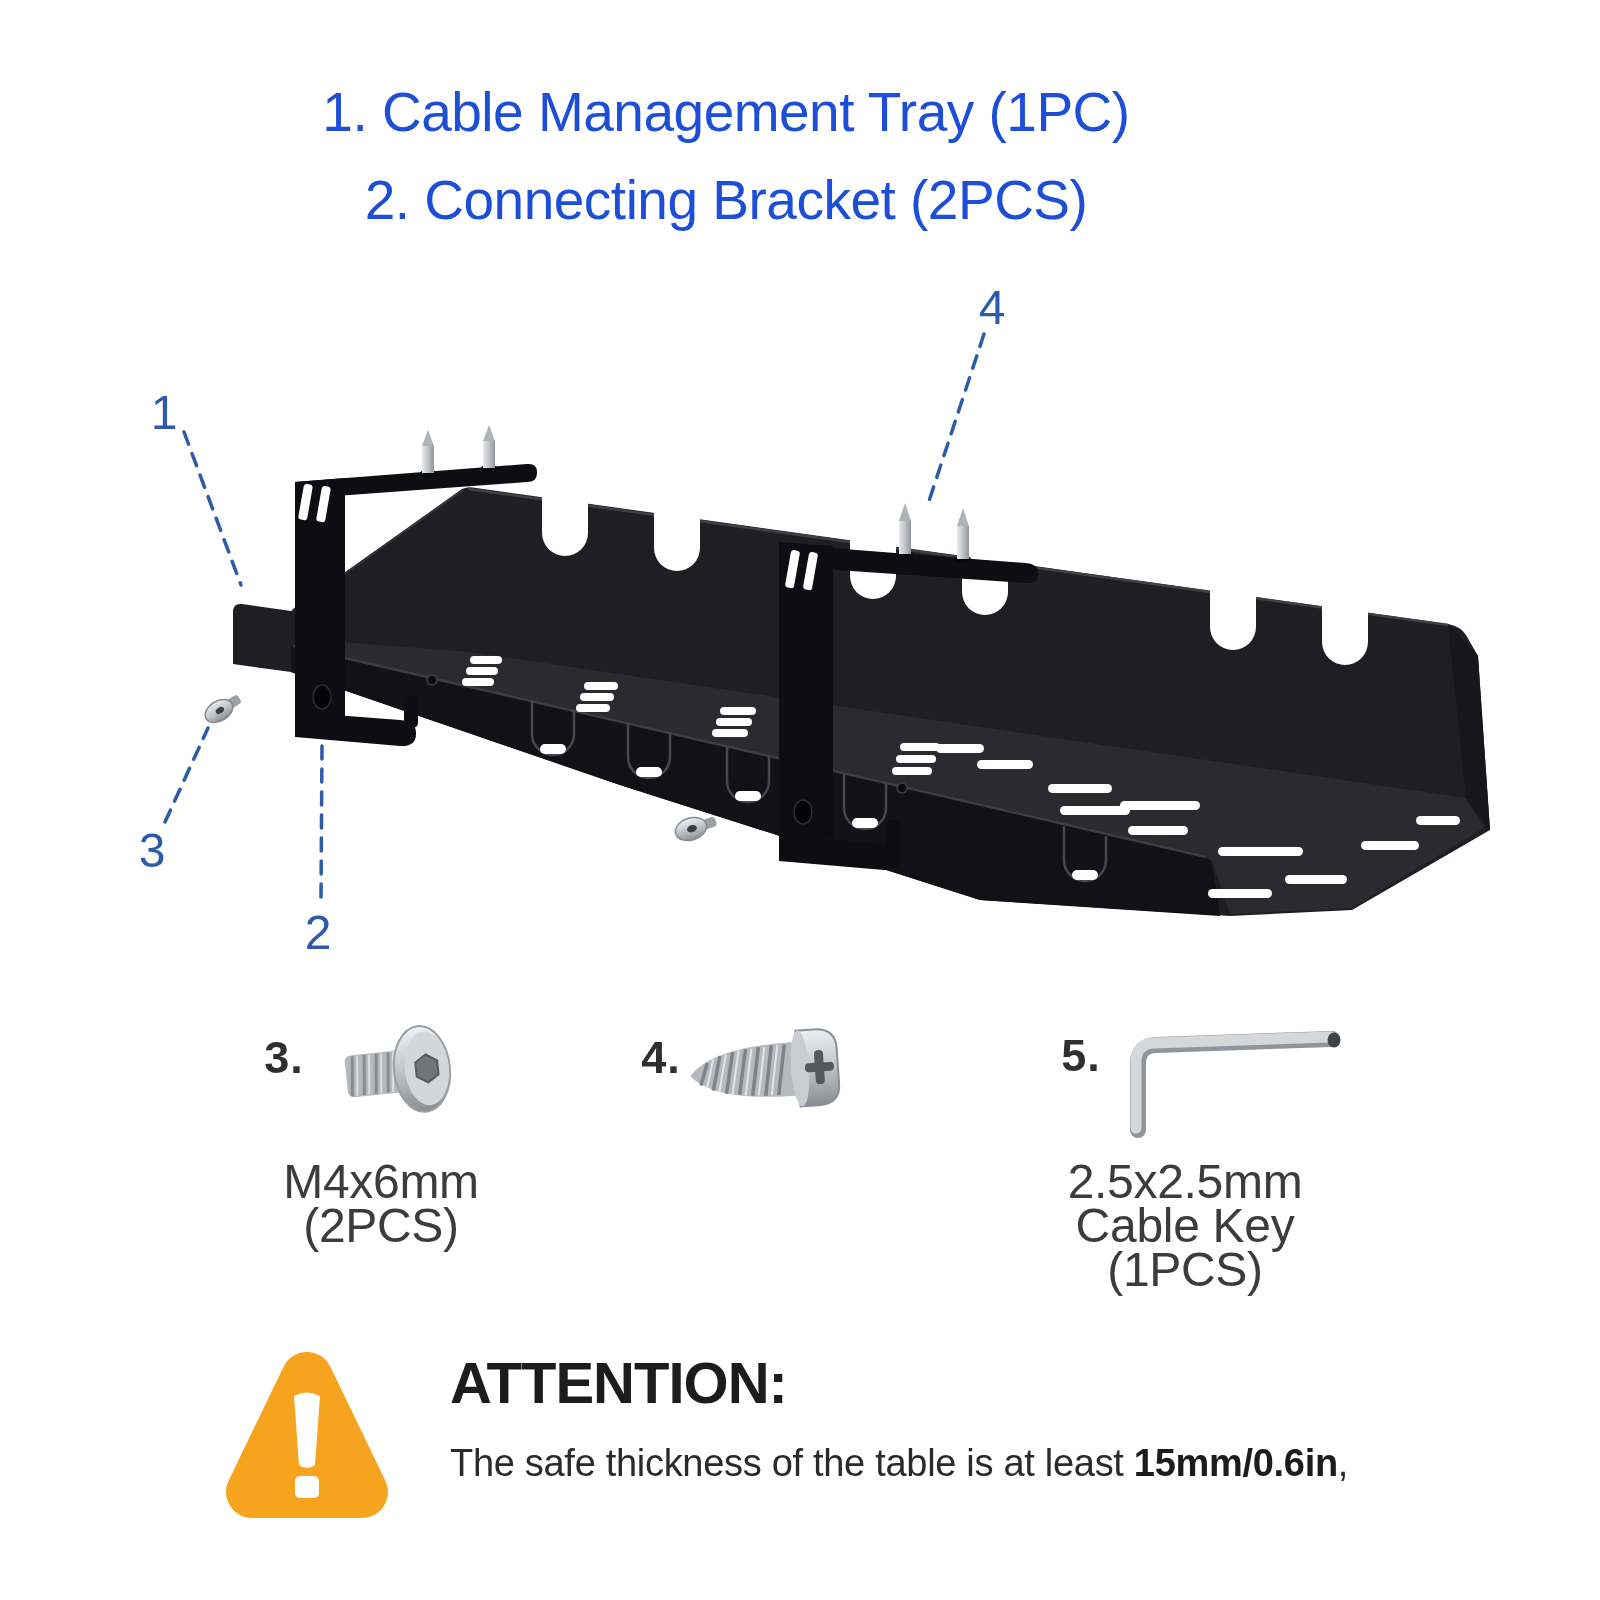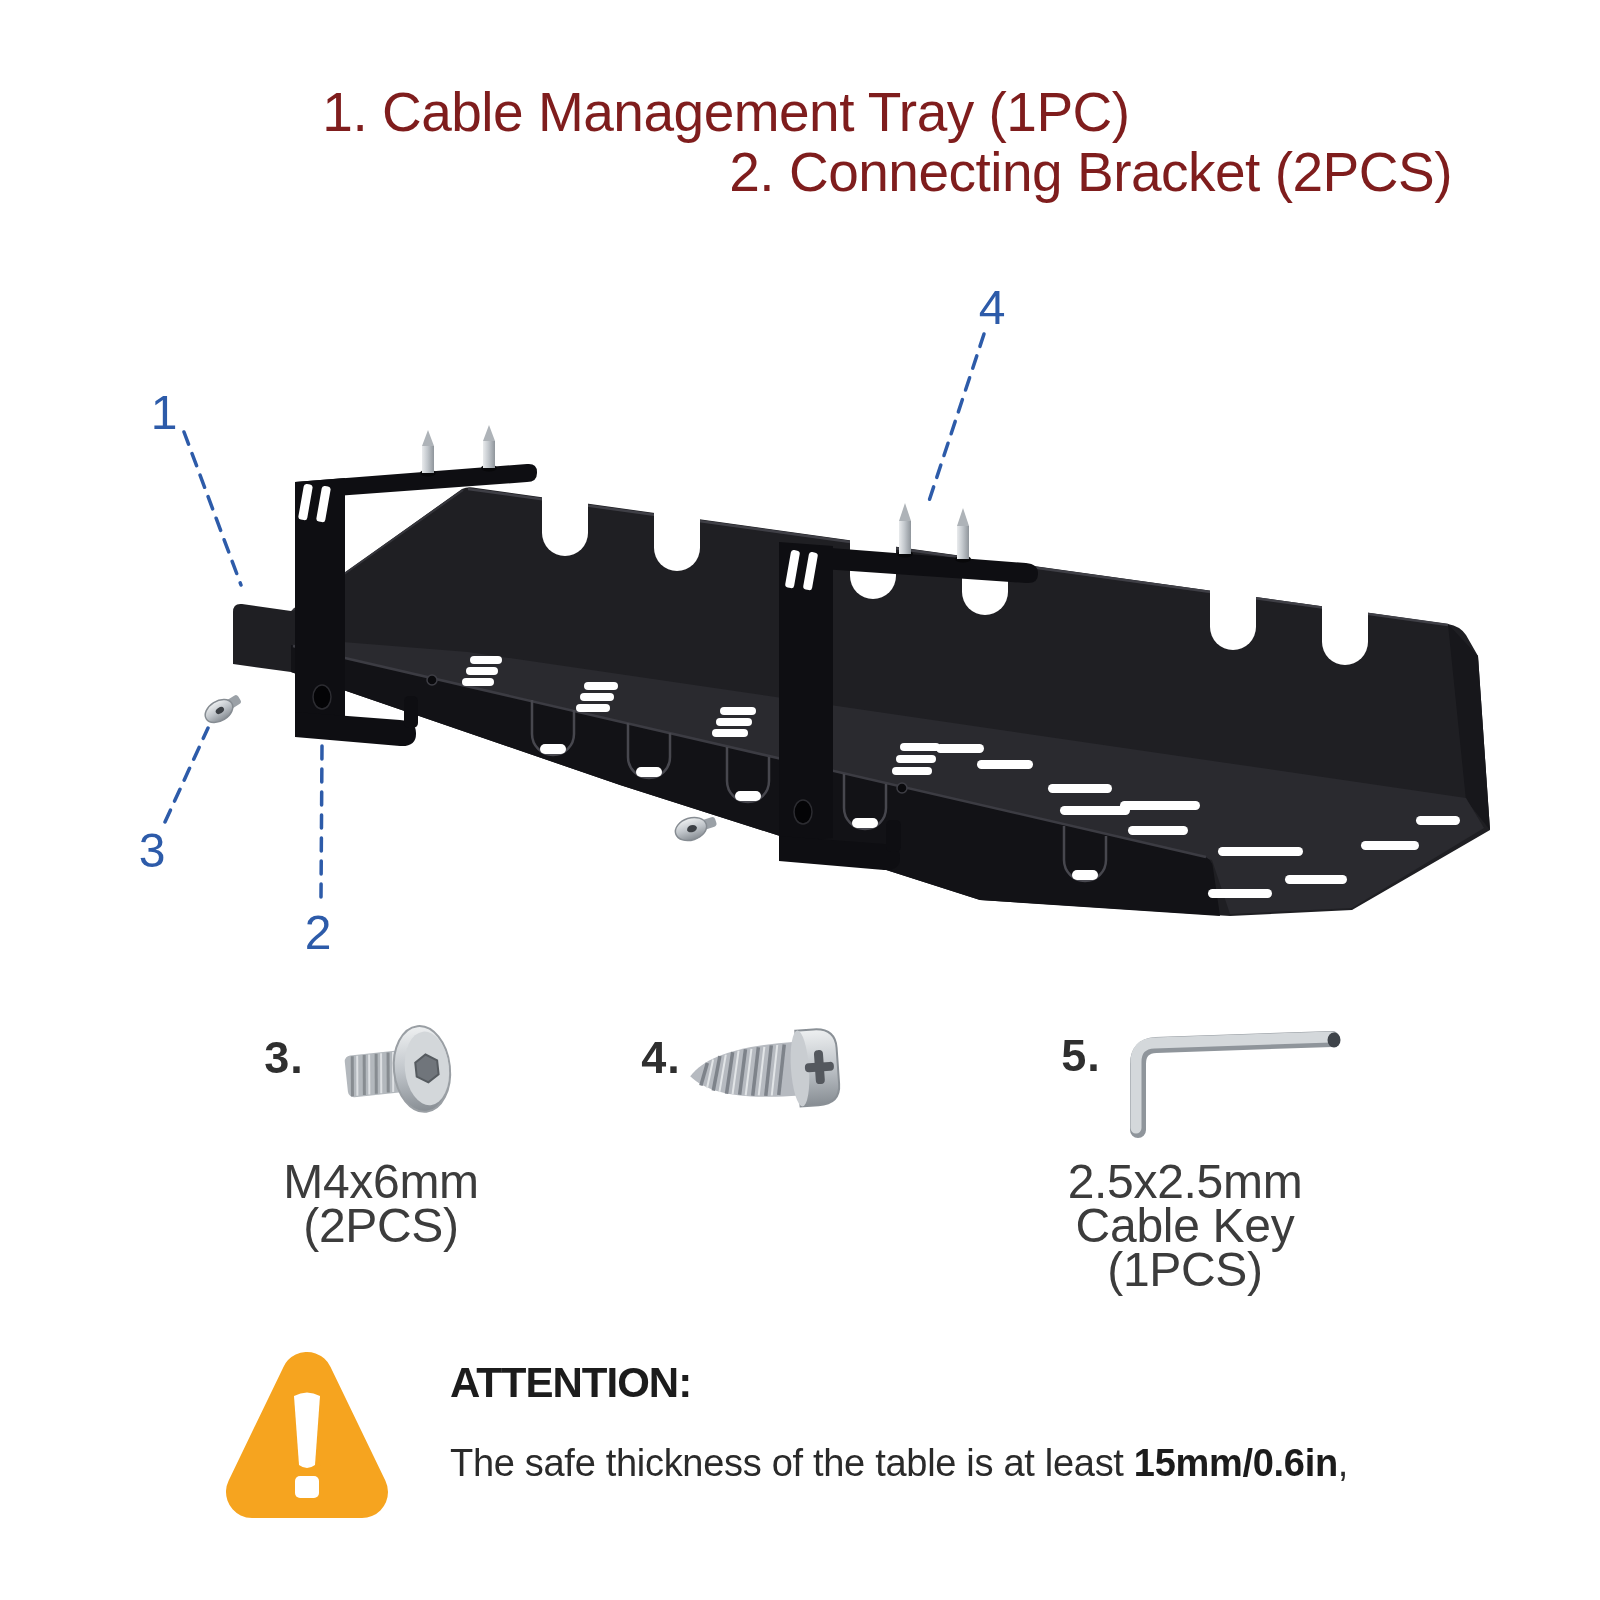--- a/index.html
+++ b/index.html
@@ -5,27 +5,27 @@
   html,body{margin:0;padding:0;background:#ffffff;}
   .page{
     position:relative;
     width:1600px;height:1600px;
     background:#ffffff;
     font-family:"Liberation Sans", sans-serif;
     overflow:hidden;
   }
   .title-block{
     position:absolute;left:0;top:82px;width:1452px;
-    text-align:center;color:#7f1d1d;
+    text-align:center;color:#1d4ed8;
   }
   .title-line{
     font-size:55px;line-height:60px;font-weight:400;
     letter-spacing:-0.5px;
   }
-  .title-line + .title-line{text-align:right;}
+  .title-line + .title-line{margin-top:28px;}
   .diagram-svg{position:absolute;left:0;top:0;}
   .callout{
     position:absolute;
     font-size:48px;line-height:48px;font-weight:400;
     color:#2d5ba9;
     transform:translate(-50%,-50%);
   }
   .part-number{
     position:absolute;
     font-size:45px;font-weight:700;color:#2f2f2f;
@@ -37,21 +37,21 @@
     transform:translateX(-50%);
     text-align:center;
     font-size:48px;line-height:44px;
     color:#3c3c3c;letter-spacing:-0.3px;
     white-space:nowrap;
   }
   .attention{
     position:absolute;left:450px;top:1352px;width:1000px;
   }
   .attention-heading{
-    font-size:42px;font-weight:700;color:#1c1c1c;
+    font-size:58px;font-weight:700;color:#1c1c1c;
     letter-spacing:-1px;line-height:62px;
   }
   .attention-body{
     margin-top:22px;
     font-size:38px;line-height:55px;color:#2a2a2a;
     letter-spacing:-0.3px;
   }
   .attention-body b{font-weight:700;color:#1c1c1c;margin-top:42px;}
 </style>
 </head>

